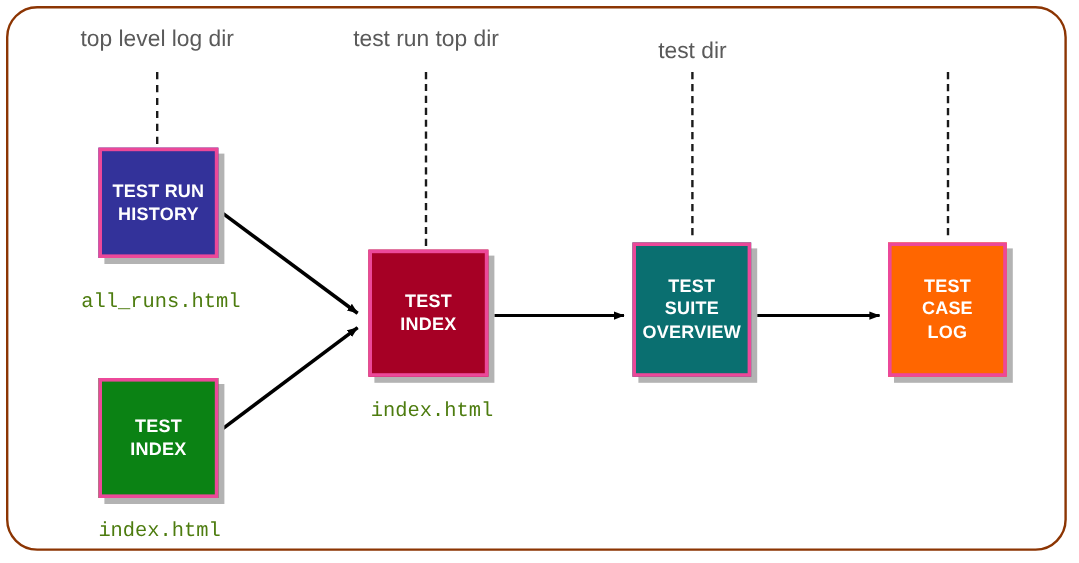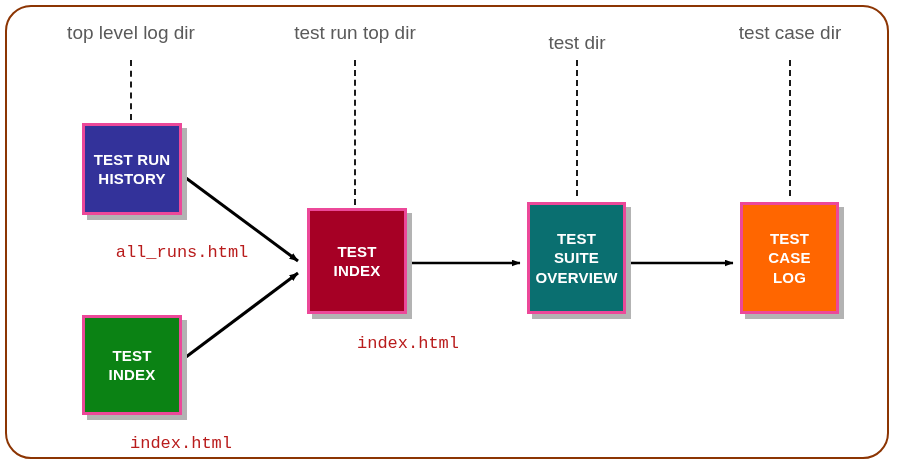--- a/index.html
+++ b/index.html
@@ -63,47 +63,45 @@
     font-size: 15px;
     font-weight: bold;
     line-height: 1.30;
     letter-spacing: 0.2px;
     white-space: pre-line;
     padding: 0 4px;
   }
   
   .file-caption {
     position: absolute;
-    color: #b91c1c;
+    color: #4d7c0f;
     font-family: "Liberation Mono", "DejaVu Sans Mono", monospace;
     font-size: 17px;
     white-space: nowrap;
     transform: translateX(-50%);
-    margin-left: 48px;
   }
   #arrows {
     position: absolute;
     left: 0;
     top: 0;
     width: 899px;
     height: 469px;
     pointer-events: none;
   }
 </style>
 </head>
 <body>
 
 <div id="canvas">
 
   <div id="frame"></div>
 
   <div class="col-header" style="left:355px; top:22px;">test run top dir</div>
   <div class="col-header" style="left:131px; top:22px;">top level log dir</div>
   <div class="col-header" style="left:577px; top:32px;">test dir</div>
-  <div class="col-header" style="left:790px; top:22px;">test case dir</div>
 
   <div class="dash-line" style="left:131px; top:60px; height:60px;"></div>
   <div class="dash-line" style="left:355px; top:60px; height:145px;"></div>
   <div class="dash-line" style="left:577px; top:60px; height:136px;"></div>
   <div class="dash-line" style="left:790px; top:60px; height:136px;"></div>
 
   <svg id="arrows" viewBox="0 0 899 469">
     <defs>
       <marker id="arrowhead" markerWidth="9" markerHeight="7" refX="8.5" refY="3.5" orient="auto" markerUnits="userSpaceOnUse">
         <path d="M 0 0 L 9 3.5 L 0 7 z" fill="#000000"></path>

